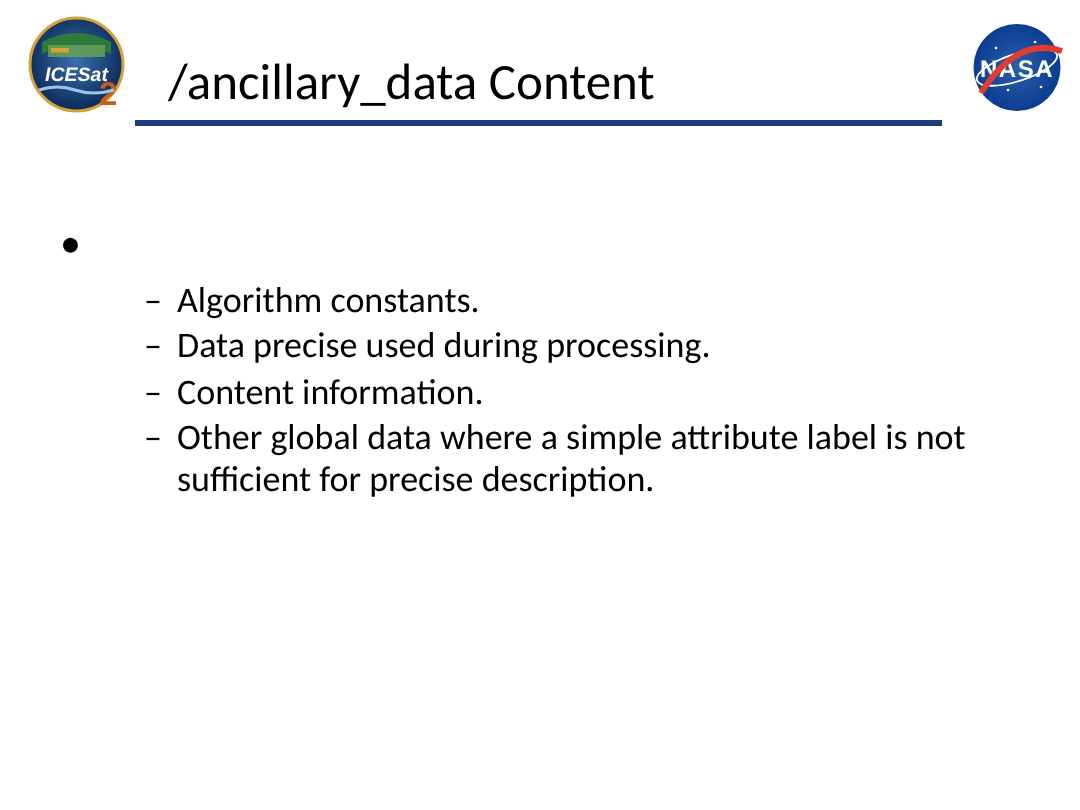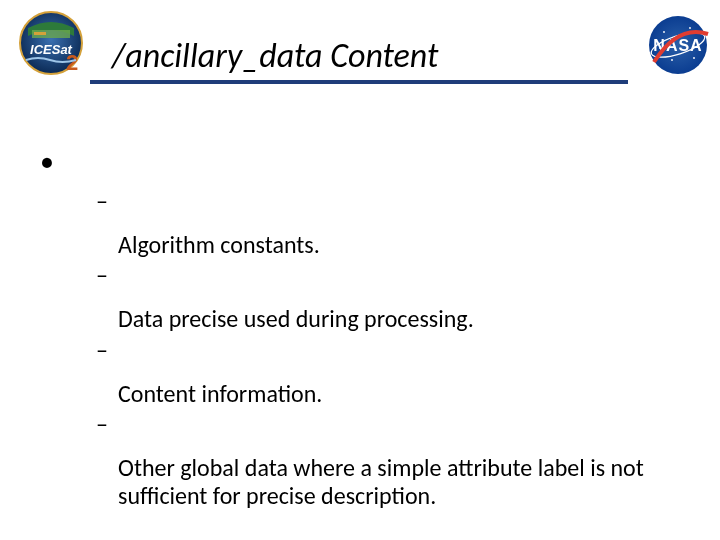--- a/index.html
+++ b/index.html
@@ -30,21 +30,20 @@
   }
   .title-area {
     flex: 1;
     padding-left: 28px;
     padding-top: 6px;
   }
   .title {
     font-size: 34px;
     color: #000;
     font-weight: 400;
-    font-style: italic;
   }
   .title-underline {
     height: 4px;
     background: #1f3d7a;
     margin: 4px 92px 0 90px;
   }
   .content {
     padding: 60px 38px 0 38px;
     color: #000;
   }
@@ -67,21 +66,20 @@
     line-height: 1.18;
     margin-bottom: 2px;
   }
   .bullet-l2 .dash {
     width: 22px;
     flex-shrink: 0;
   }
   .bullet-l2 .text {
     flex: 1;
     padding-right: 20px;
-    margin-top: 44px;
   }
 </style>
 </head>
 <body>
 
 <div class="header">
   <div class="logo-left">
     <svg viewBox="0 0 66 66" width="66" height="66">
       <defs>
         <radialGradient id="gblue" cx="50%" cy="45%" r="55%">

